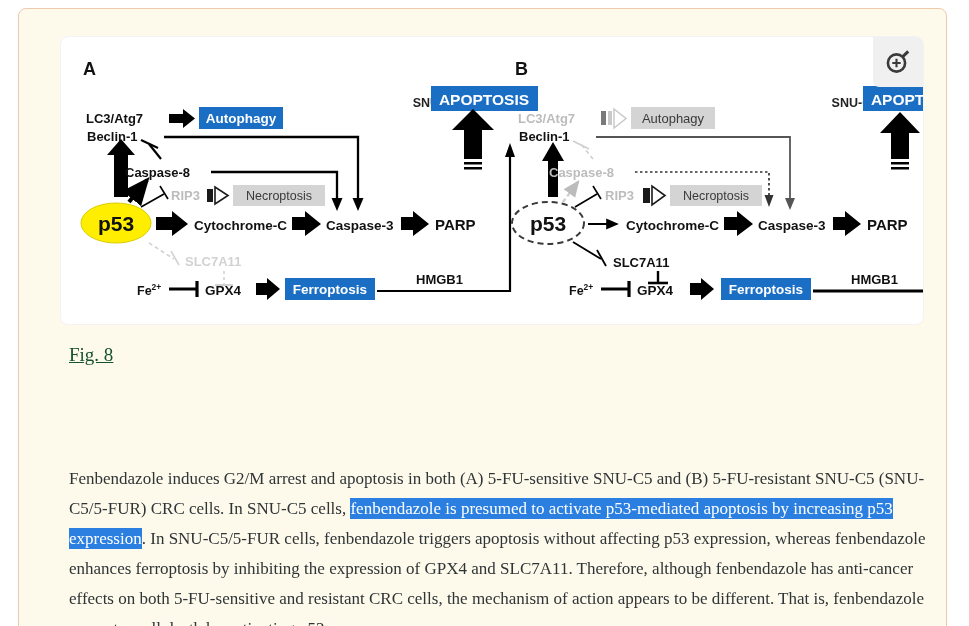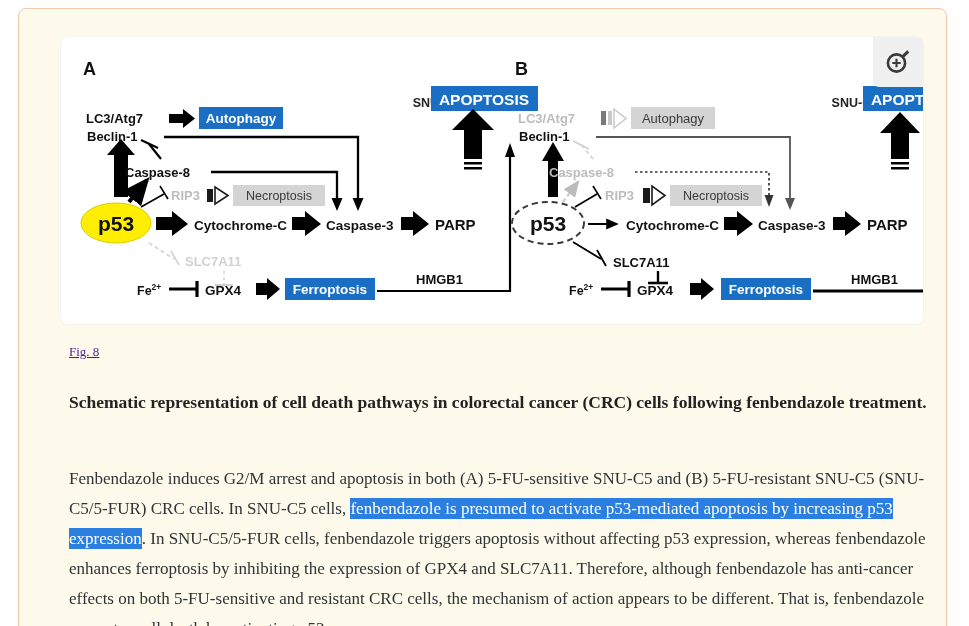--- a/index.html
+++ b/index.html
@@ -40,21 +40,21 @@
     display: flex; align-items: center; justify-content: center;
     z-index: 40;
     cursor: pointer;
   }
 
   svg.diagram { position:absolute; left:0; top:0; }
 
   
   .fig-link {
     position: absolute; left: 50px; top: 335px;
-    font-size: 13px; color: #4c1d95;
+    font-size: 19px; color: #14532d;
     text-decoration: underline;
     cursor: pointer;
   }
   .fig-title {
     position: absolute; left: 50px; top: 378px;
     width: 880px;
     font-size: 17.5px; font-weight: bold; color: #222222;
     line-height: 30px;
   }
   .fig-body {
@@ -261,18 +261,17 @@
           <circle cx="13.5" cy="16" r="8.6" fill="none" stroke="#3a3a3a" stroke-width="2.6"></circle>
           <line x1="13.5" y1="11.8" x2="13.5" y2="20.2" stroke="#3a3a3a" stroke-width="2.1"></line>
           <line x1="9.3" y1="16" x2="17.7" y2="16" stroke="#3a3a3a" stroke-width="2.1"></line>
           <line x1="19.8" y1="9.6" x2="25.2" y2="4.4" stroke="#3a3a3a" stroke-width="3"></line>
         </svg>
       </div>
     </div>
 
     <a class="fig-link">Fig. 8</a>
 
-    <div class="fig-title">Schematic representation of cell death pathways in colorectal cancer (CRC) cells following fenbendazole treatment.</div>
 
     <div class="fig-body"><span>Fenbendazole induces G2/M arrest and apoptosis in both (A) 5-FU-sensitive SNU-C5 and (B) 5-FU-resistant SNU-C5 (SNU-C5/5-FUR) CRC cells. In SNU-C5 cells, </span><span class="hl">fenbendazole is presumed to activate p53-mediated apoptosis by increasing p53 expression</span><span>. In SNU-C5/5-FUR cells, fenbendazole triggers apoptosis without affecting p53 expression, whereas fenbendazole enhances ferroptosis by inhibiting the expression of GPX4 and SLC7A11. Therefore, although fenbendazole has anti-cancer effects on both 5-FU-sensitive and resistant CRC cells, the mechanism of action appears to be different. That is, fenbendazole promotes cell death by activating p53-</span></div>
 
   </div>
 </div>
 
 </body></html>

